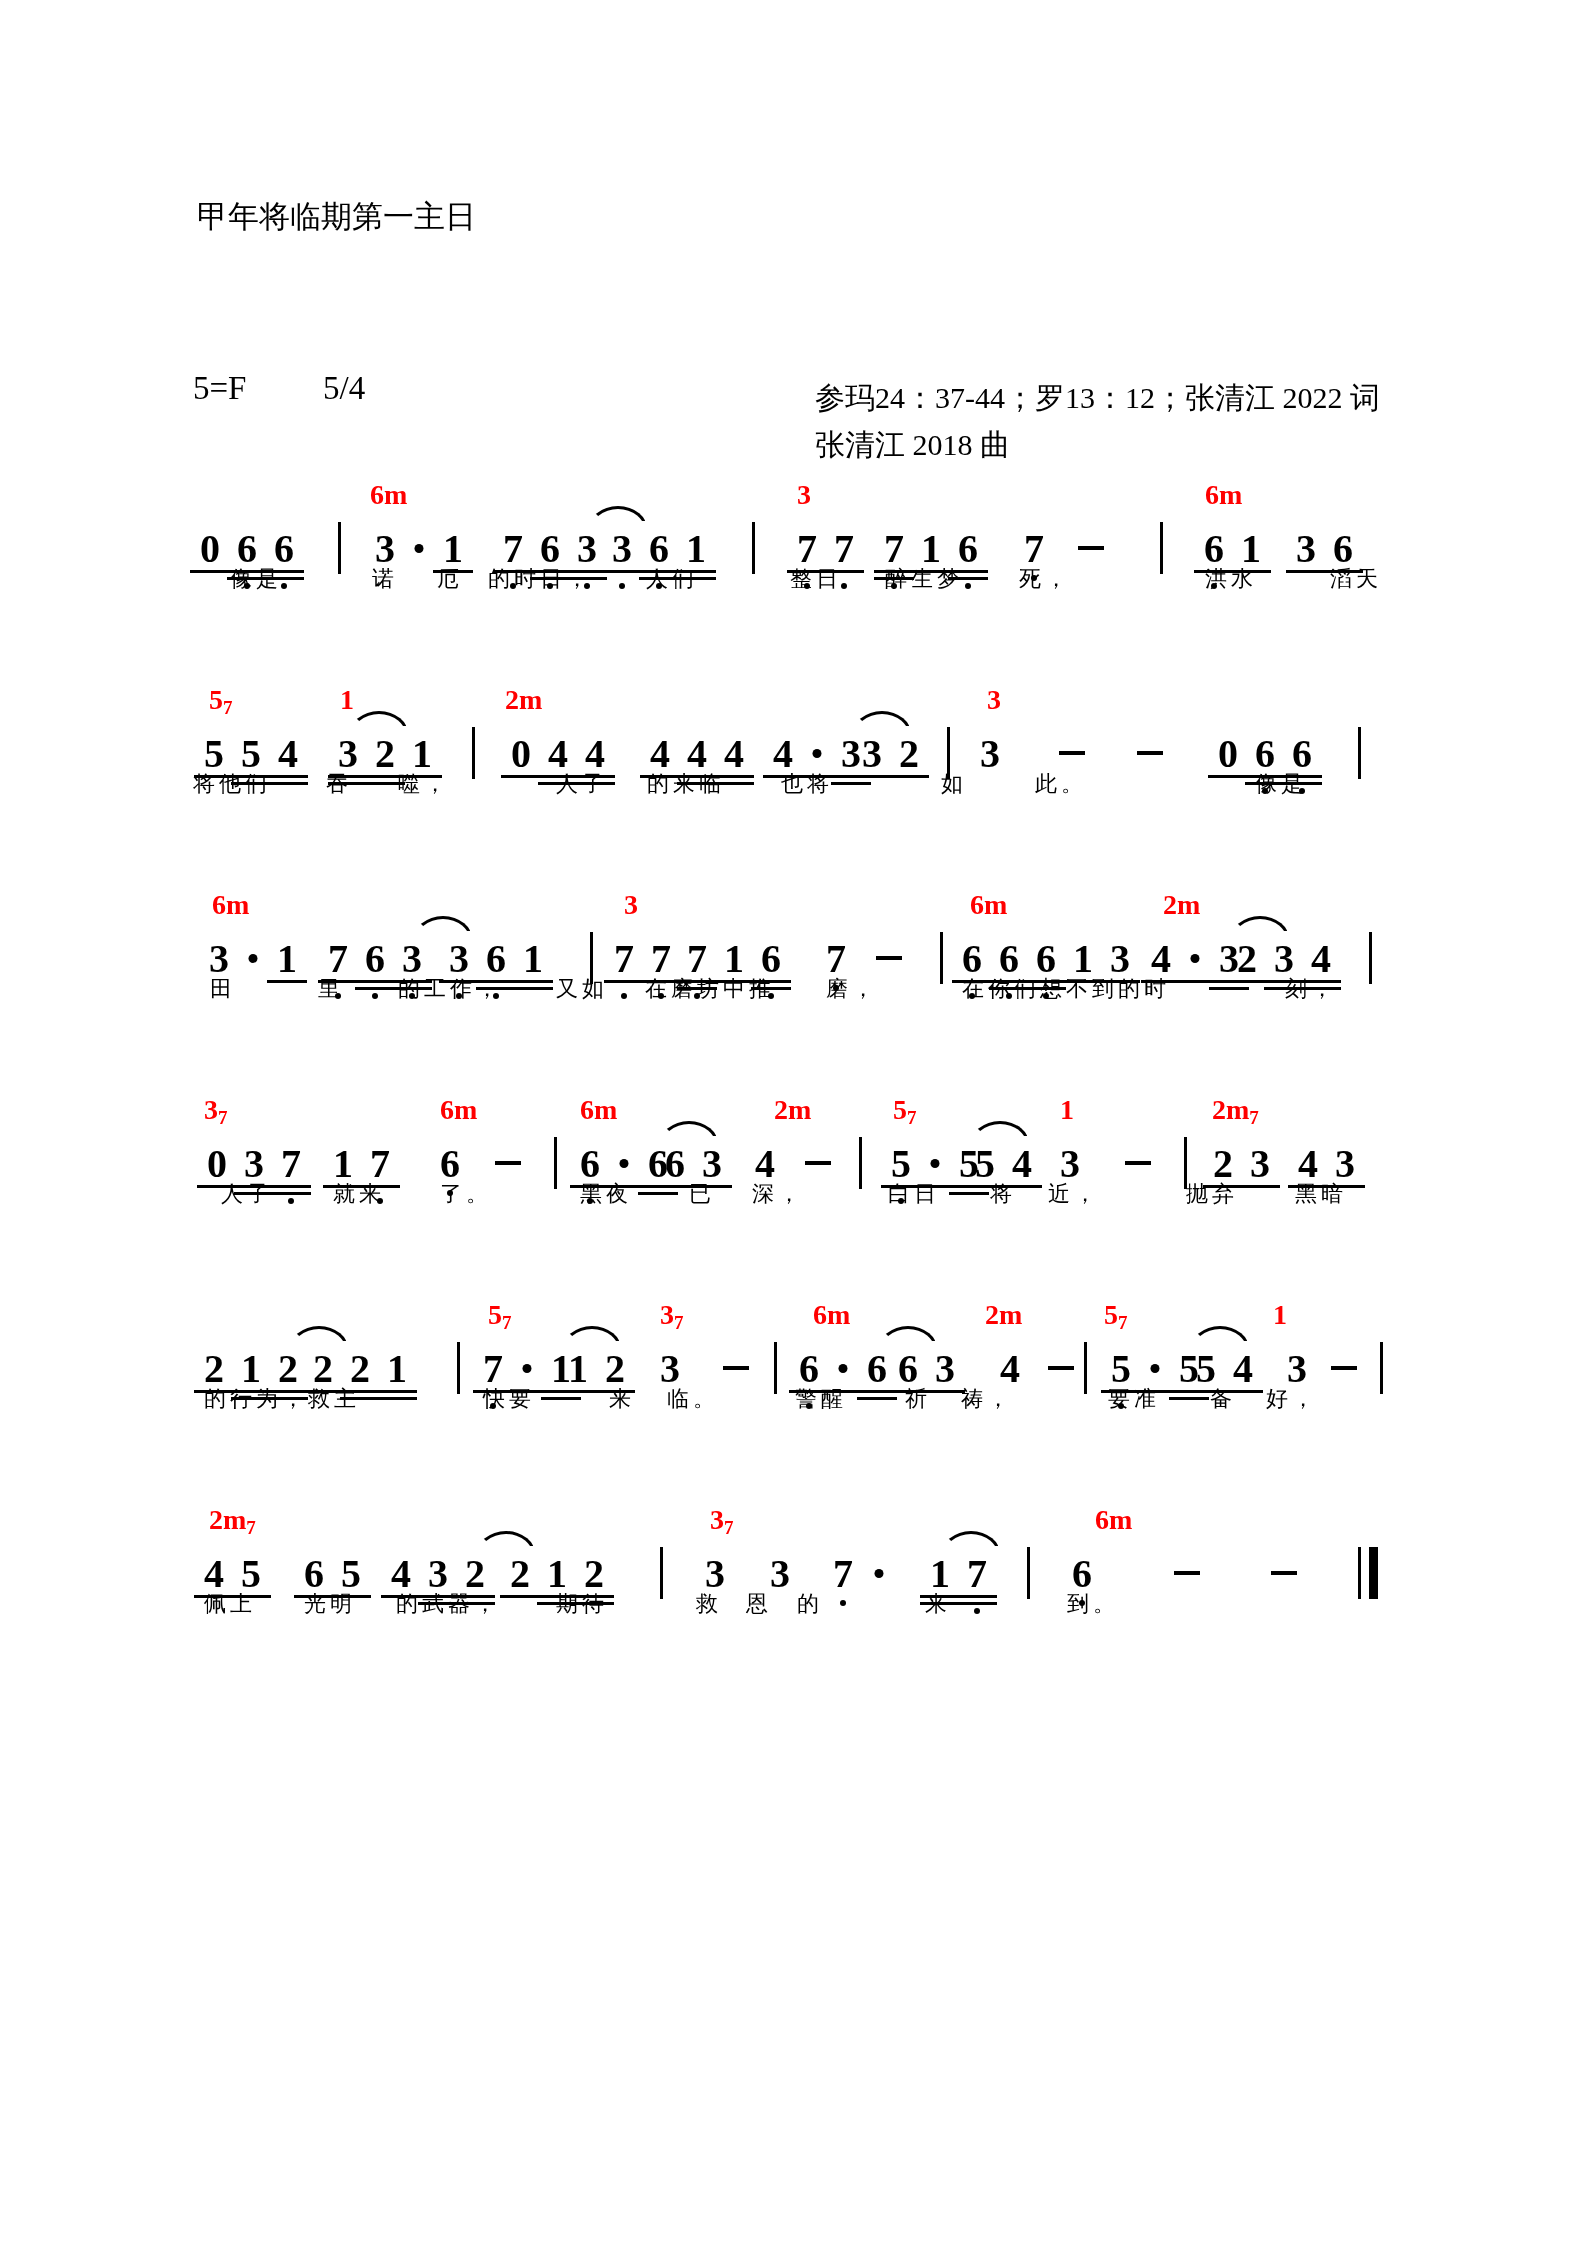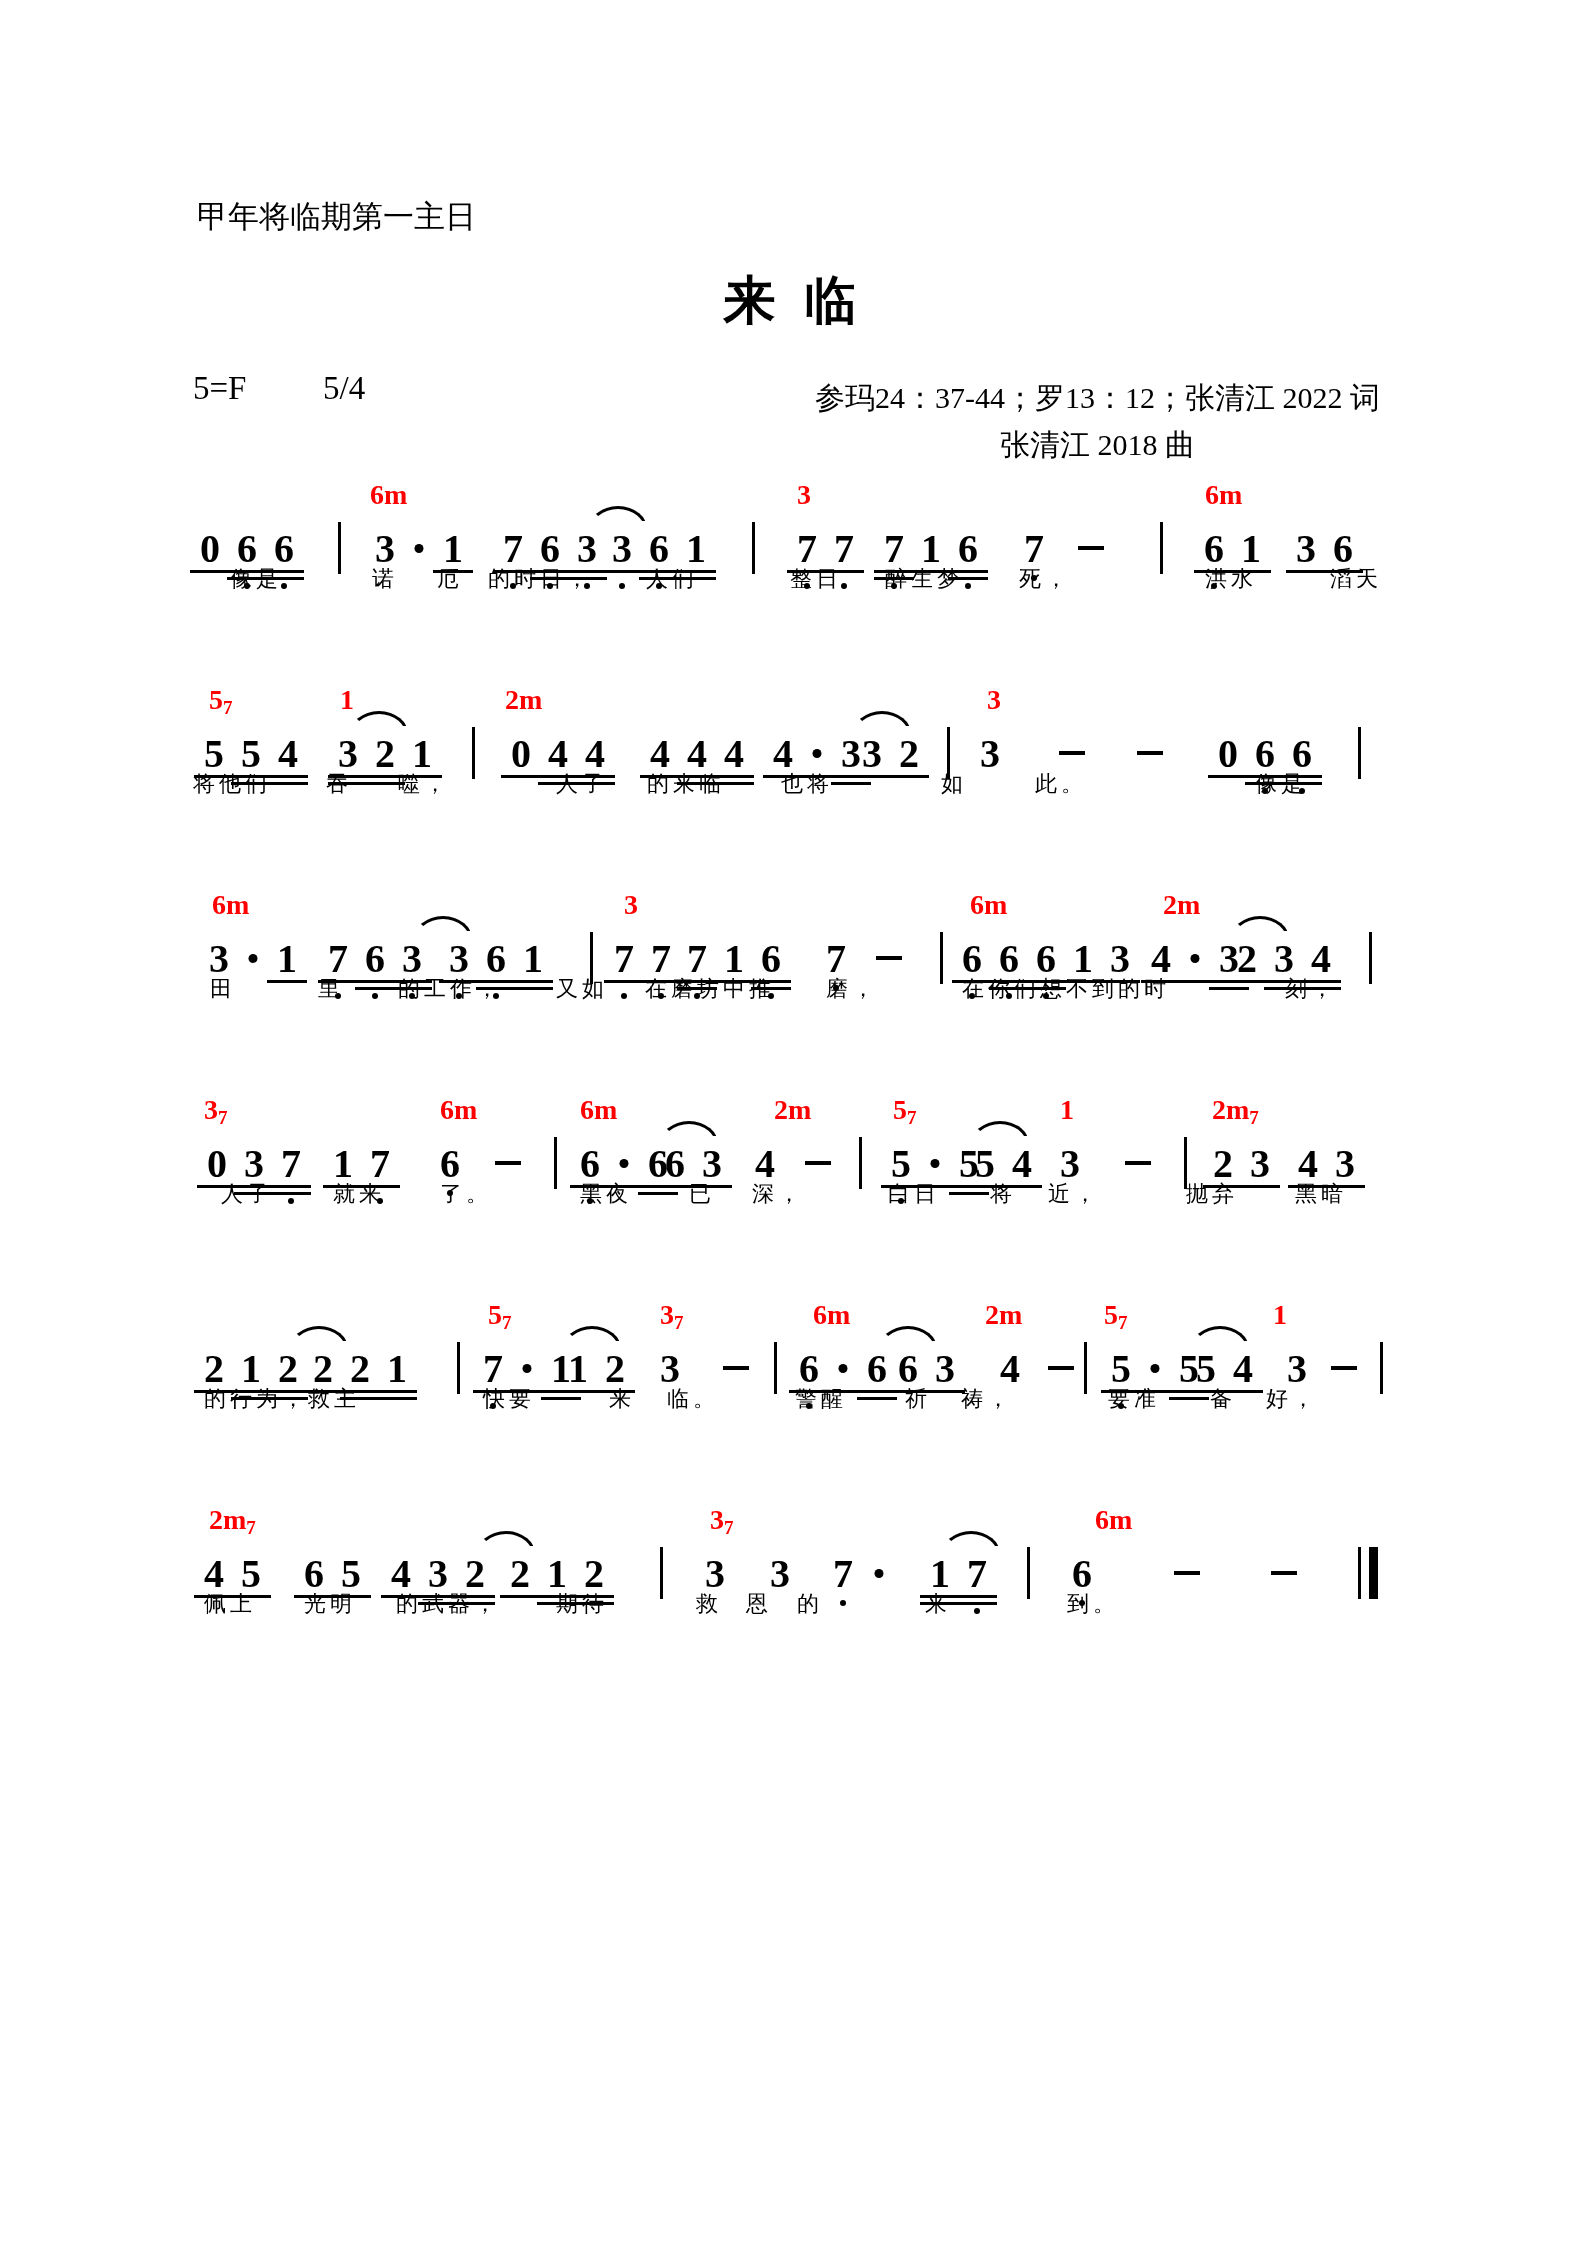--- a/index.html
+++ b/index.html
@@ -3,21 +3,21 @@
 <meta charset="utf-8">
 <style>
   html,body{margin:0;padding:0;background:#888;}
   .page{position:relative;width:1588px;height:2245px;background:#ffffff;overflow:hidden;
         font-family:"Liberation Serif","DejaVu Serif",serif;color:#000;}
   .litur{position:absolute;left:197px;top:196px;font-size:31px;white-space:nowrap;}
   .title{position:absolute;left:0;right:0;top:266px;margin:0;text-align:center;
          font-size:52px;font-weight:700;letter-spacing:8px;}
   .key{position:absolute;left:193px;top:370px;font-size:33px;}
   .meter{position:absolute;left:323px;top:370px;font-size:33px;}
-  .credits{position:absolute;right:208px;top:374px;text-align:center;font-size:30px;line-height:47px;white-space:nowrap;}
+  .credits{position:absolute;right:208px;top:374px;text-align:left;font-size:30px;line-height:47px;white-space:nowrap;}
   .system{position:absolute;left:0;width:1588px;height:190px;}
   .chord{position:absolute;top:0;font-weight:700;font-size:28px;line-height:30px;white-space:nowrap;}
   .csub{font-size:19px;vertical-align:-5px;font-weight:700;}
   .group{position:absolute;top:50px;display:flex;gap:17px;align-items:flex-start;}
   .tok{position:relative;display:inline-block;height:38px;font-size:40px;line-height:37px;
        font-weight:600;text-align:center;min-width:14px;}
   .l1,.l2{position:absolute;left:-10px;right:-10px;height:3px;background:#000;}
   .l1{bottom:-5px;} .l2{bottom:-12px;}
   .odb{position:absolute;left:50%;transform:translateX(-50%);bottom:-13px;width:6px;height:6px;
        border-radius:50%;background:#000;}
@@ -32,21 +32,20 @@
                   width:9px;height:9px;border-radius:50%;background:#000;}
   .bar{position:absolute;top:42px;width:3px;height:52px;background:#000;}
   .finalbar{position:absolute;top:42px;width:8px;height:52px;border-left:3px solid #000;border-right:9px solid #000;}
   .lyric{position:absolute;top:84px;font-size:22px;letter-spacing:4px;white-space:nowrap;}
 </style>
 </head>
 <body>
 
 <div class="page">
   <div class="litur">甲年将临期第一主日</div>
-  <h1 class="title">来 临</h1>
   <div class="key">5=F</div>
   <div class="meter">5/4</div>
   <div class="credits">
     <div>参玛24：37-44；罗13：12；张清江 2022 词</div>
     <div>张清江 2018 曲</div>
   </div>
   <div id="score">
       <div class="system" style="top: 480px;">
         <span class="chord" style="left: 370px; color: rgb(255, 0, 0);">6m</span>
         <span class="chord" style="left: 797px; color: rgb(255, 0, 0);">3</span>

